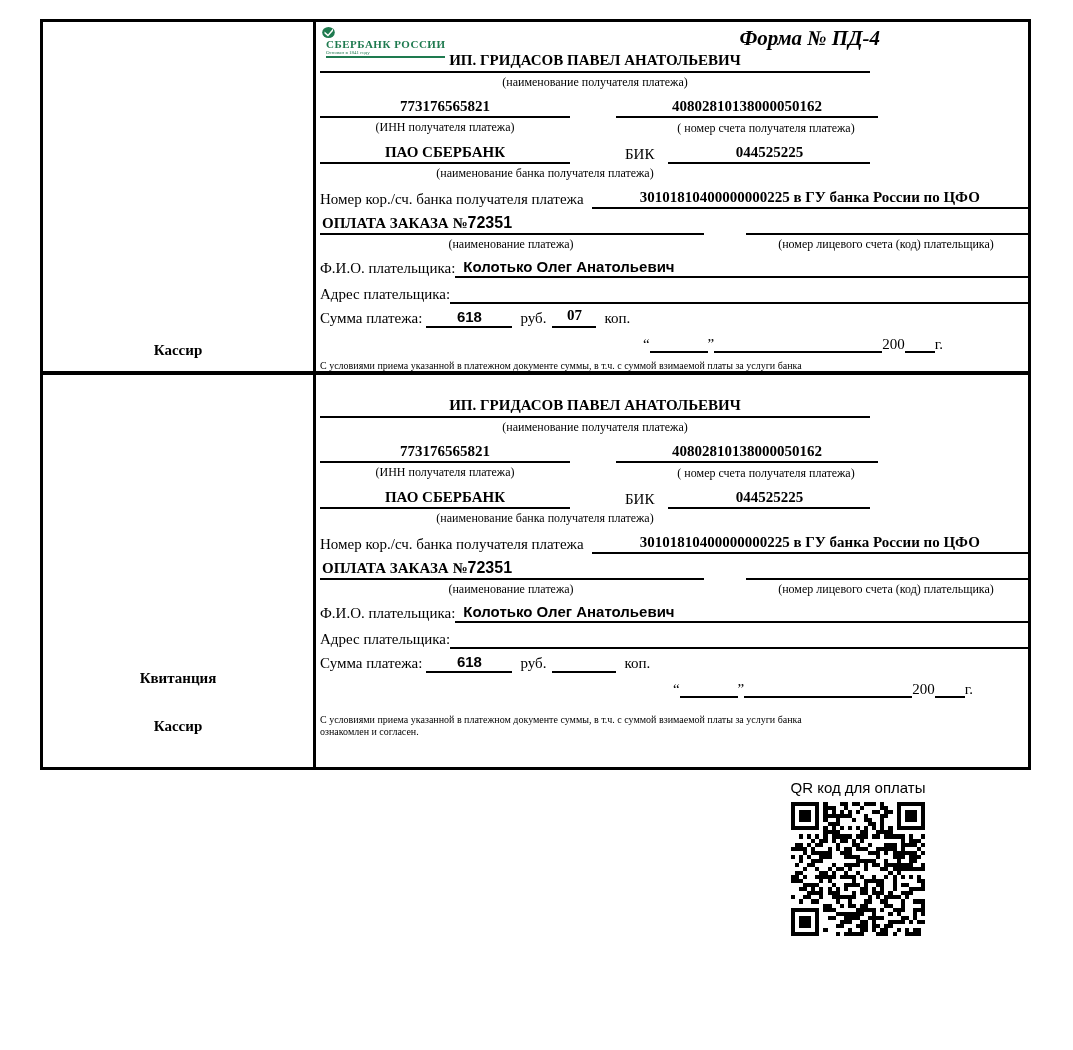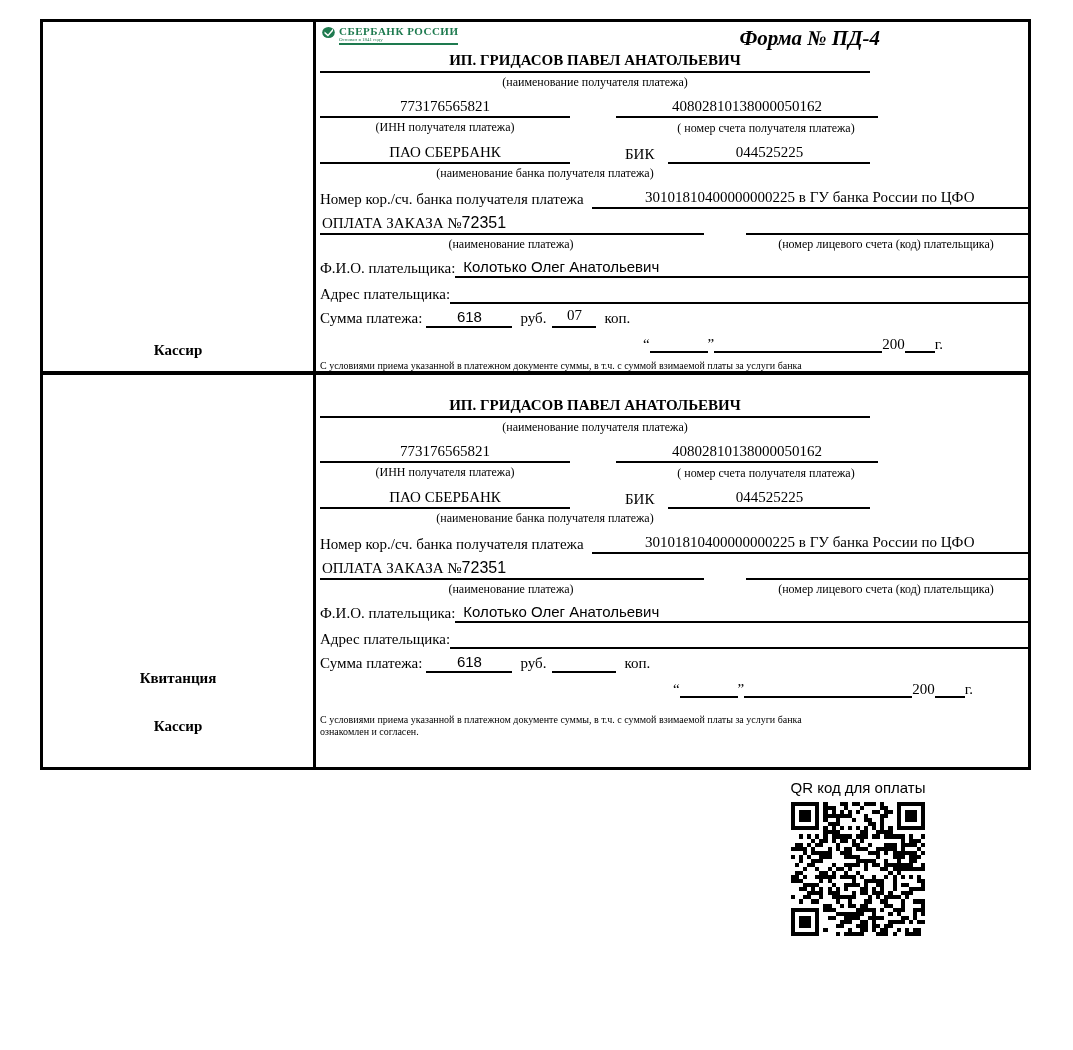--- a/index.html
+++ b/index.html
@@ -11,27 +11,27 @@
   .row.s2{height:392px;}
   .side-cell{width:270px;border-right:3px solid #000;position:relative;text-align:center;flex:none;}
   .side-top{font-weight:bold;font-size:15px;margin-top:27px;}
   .side-bottom{position:absolute;bottom:12px;left:0;width:100%;font-weight:bold;font-size:15px;}
   .s2 .side-top{position:absolute;bottom:80px;left:0;width:100%;font-weight:bold;font-size:15px;margin:0;font-family:"Liberation Serif","DejaVu Serif",serif;}
   .s2 .side-bottom{bottom:32px;}
   .main-cell{flex:1;padding:4px 0 0 4px;font-size:15px;position:relative;overflow:hidden;}
   .s2 .main-cell{padding-top:22px;}
   
   .hdr-row{display:flex;align-items:flex-start;height:26px;}
-  .logo{display:flex;align-items:flex-start;margin-left:2px;}
+  .logo{display:flex;align-items:flex-start;margin-left:2px;flex-direction:column;}
   .logo-txt{margin-left:4px;border-bottom:2px solid #1e7a4f;padding-bottom:1px;}
   .brand{color:#1e7a4f;font-weight:bold;font-size:11px;letter-spacing:.5px;line-height:11px;}
   .tagline{color:#1e7a4f;font-size:5px;line-height:5px;}
   .form-no{margin-left:auto;margin-right:148px;font-weight:bold;font-style:italic;font-size:21px;}
   
-  .u{border-bottom:2px solid #000;}
+  .u{border-bottom:2px solid #000;font-weight:bold;}
   .cap{font-size:12px;text-align:center;}
   .flexrow{display:flex;align-items:flex-end;}
   .name-u{width:550px;text-align:center;font-weight:bold;font-size:15px;padding-bottom:2px;}
   .c550{width:550px;padding:2px 0 2px;}
   .c450{width:450px;padding:2px 0 2px;}
   .vals{margin-top:6px;}
   .cell-a{width:250px;text-align:center;padding-bottom:1px;}
   .cell-b{width:262px;text-align:center;padding-bottom:1px;}
   .cell-b2{width:300px;}
   .gap46{width:46px;flex:none;}

